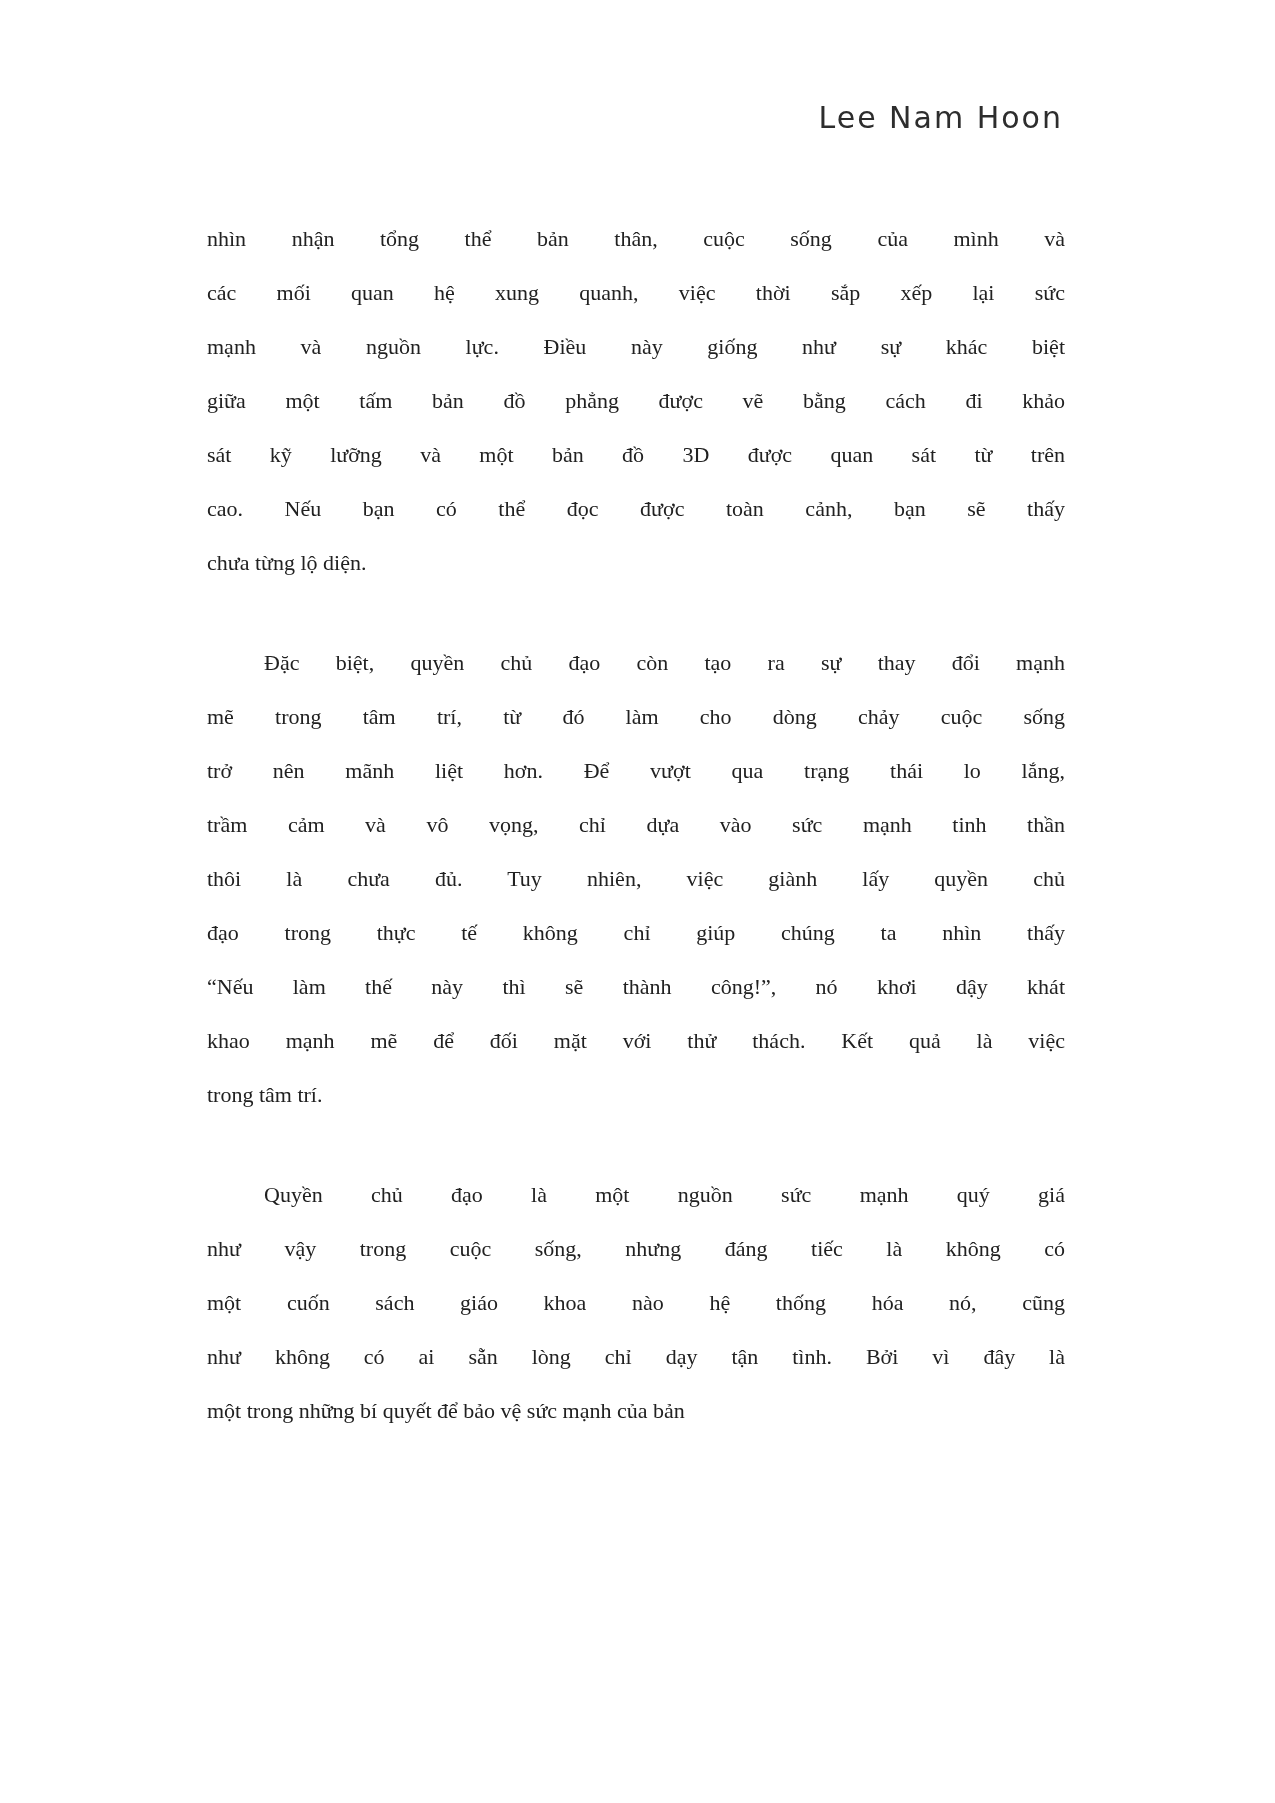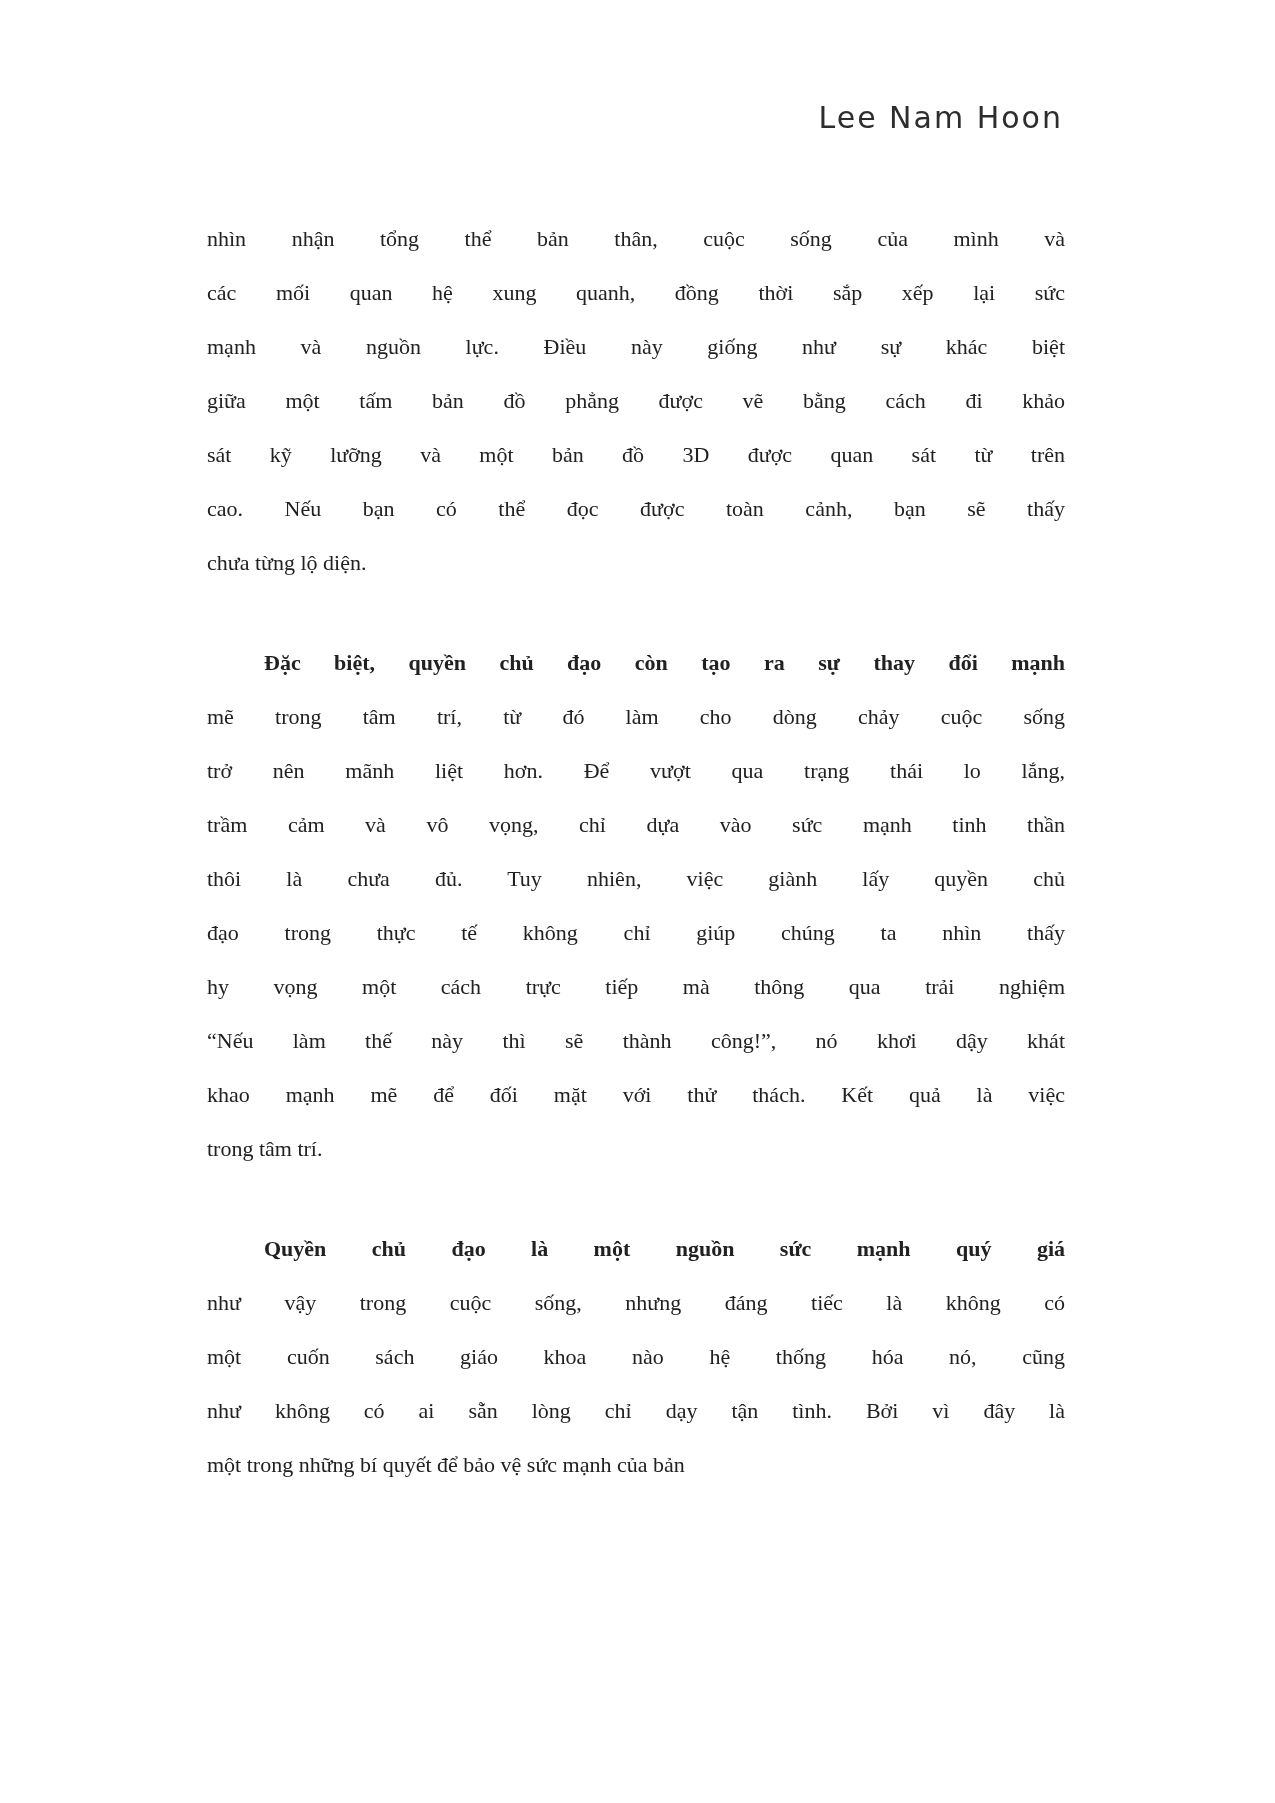--- a/index.html
+++ b/index.html
@@ -43,21 +43,20 @@
     line-height: 54px;
     text-align: justify;
     text-align-last: justify;
     white-space: normal;
   }
   .line.last {
     text-align-last: left;
   }
   .line.indent {
     padding-left: 57px;
-    font-weight: bold;
   }
   .footer {
     position: absolute;
     top: 1655px;
     left: 0;
     width: 100%;
     text-align: center;
     line-height: 42px;
   }
   .page-number {
@@ -78,35 +77,34 @@
 
 <div class="page">
 
   <div class="header">
     <span class="author">Lee Nam Hoon</span>
   </div>
 
   <div class="content">
       <div class="paragraph">
         <div class="line">nhìn nhận tổng thể bản thân, cuộc sống của mình và</div>
-        <div class="line">các mối quan hệ xung quanh, đồng thời sắp xếp lại sức</div>
+        <div class="line">các mối quan hệ xung quanh, việc thời sắp xếp lại sức</div>
         <div class="line">mạnh và nguồn lực. Điều này giống như sự khác biệt</div>
         <div class="line">giữa một tấm bản đồ phẳng được vẽ bằng cách đi khảo</div>
         <div class="line">sát kỹ lưỡng và một bản đồ 3D được quan sát từ trên</div>
         <div class="line">cao. Nếu bạn có thể đọc được toàn cảnh, bạn sẽ thấy</div>
         <div class="line last">chưa từng lộ diện.</div>
       </div>
       <div class="paragraph">
         <div class="line indent">Đặc biệt, quyền chủ đạo còn tạo ra sự thay đổi mạnh</div>
         <div class="line">mẽ trong tâm trí, từ đó làm cho dòng chảy cuộc sống</div>
         <div class="line">trở nên mãnh liệt hơn. Để vượt qua trạng thái lo lắng,</div>
         <div class="line">trầm cảm và vô vọng, chỉ dựa vào sức mạnh tinh thần</div>
         <div class="line">thôi là chưa đủ. Tuy nhiên, việc giành lấy quyền chủ</div>
         <div class="line">đạo trong thực tế không chỉ giúp chúng ta nhìn thấy</div>
-        <div class="line">hy vọng một cách trực tiếp mà thông qua trải nghiệm</div>
         <div class="line">“Nếu làm thế này thì sẽ thành công!”, nó khơi dậy khát</div>
         <div class="line">khao mạnh mẽ để đối mặt với thử thách. Kết quả là việc</div>
         <div class="line last">trong tâm trí.</div>
       </div>
       <div class="paragraph">
         <div class="line indent">Quyền chủ đạo là một nguồn sức mạnh quý giá</div>
         <div class="line">như vậy trong cuộc sống, nhưng đáng tiếc là không có</div>
         <div class="line">một cuốn sách giáo khoa nào hệ thống hóa nó, cũng</div>
         <div class="line">như không có ai sẵn lòng chỉ dạy tận tình. Bởi vì đây là</div>
         <div class="line last">một trong những bí quyết để bảo vệ sức mạnh của bản</div>

